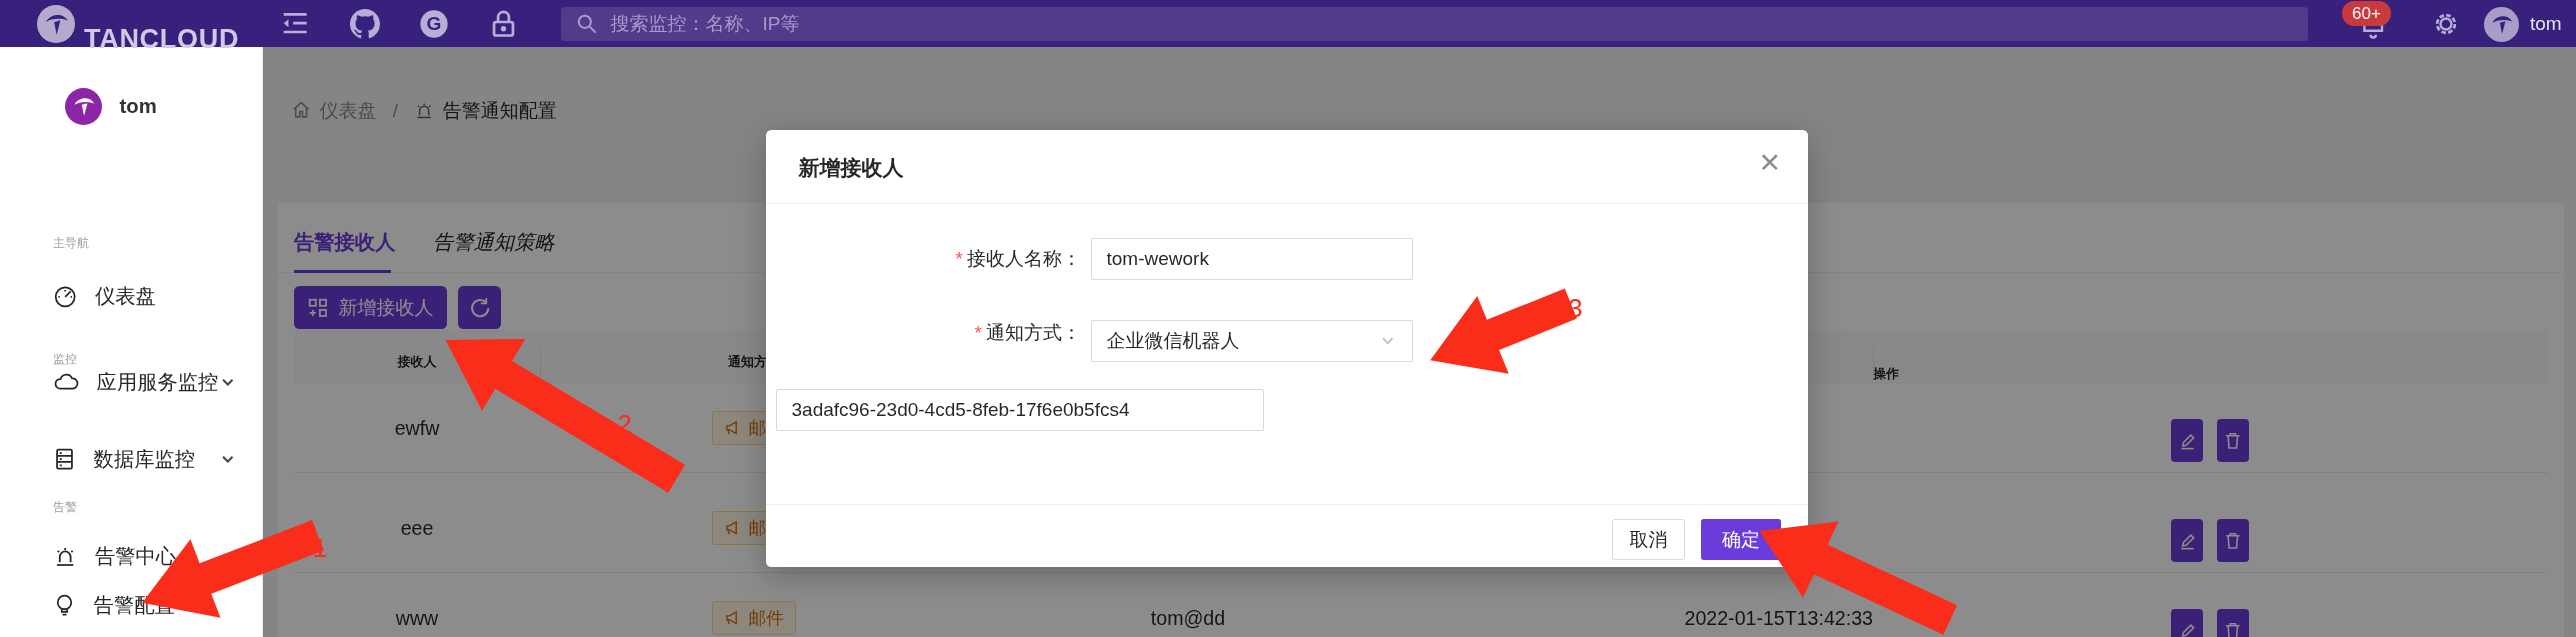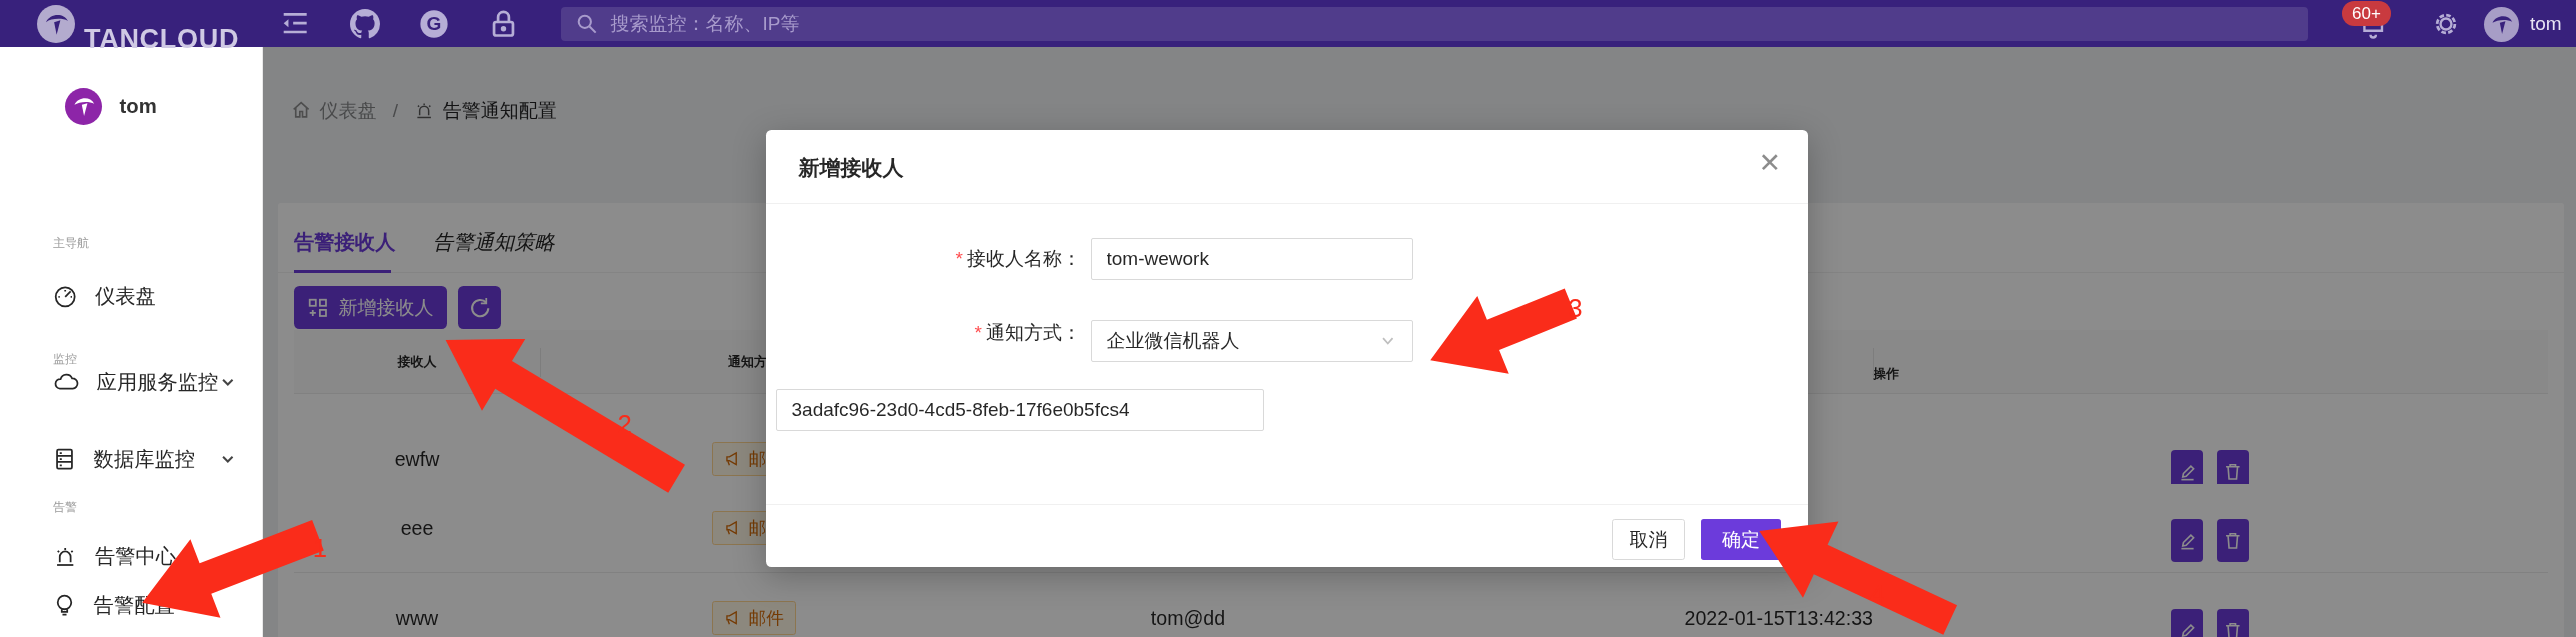--- a/index.html
+++ b/index.html
@@ -271,21 +271,21 @@
 <div class="abs thead">
   <div class="c1">接收人</div>
   <div class="c2">通知方式</div>
   <div class="c3"></div>
   <div class="c4"></div>
   <div class="c5">操作</div>
   <div class="vsep" style="left:246px;"></div>
   <div class="vsep" style="left:1579px;"></div>
 </div>
 
-<div class="abs trow" style="top:415px;">
+<div class="abs trow" style="top:384px;">
   <div class="c1">ewfw</div>
   <div class="c2">
       <span class="tag">
         <svg width="17.6" height="17.6" viewBox="0 0 36 36" fill="none" stroke="#d46b08" stroke-width="2.8">
           <path d="M6 14 v8 h5 l14 8 V6 L11 14 Z"></path>
           <path d="M8 23 l3 8"></path>
         </svg>
         <span>邮件</span>
       </span>
     </div>

